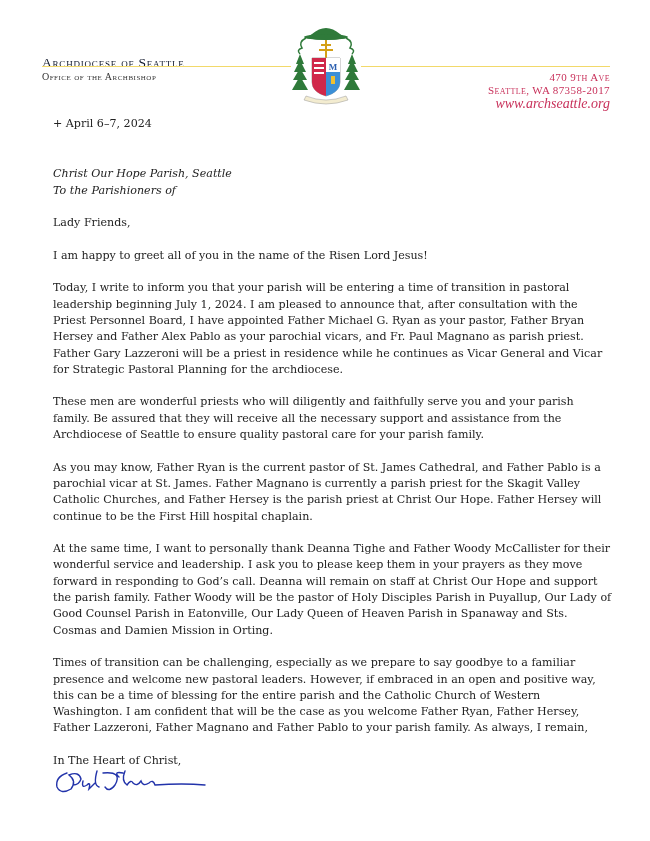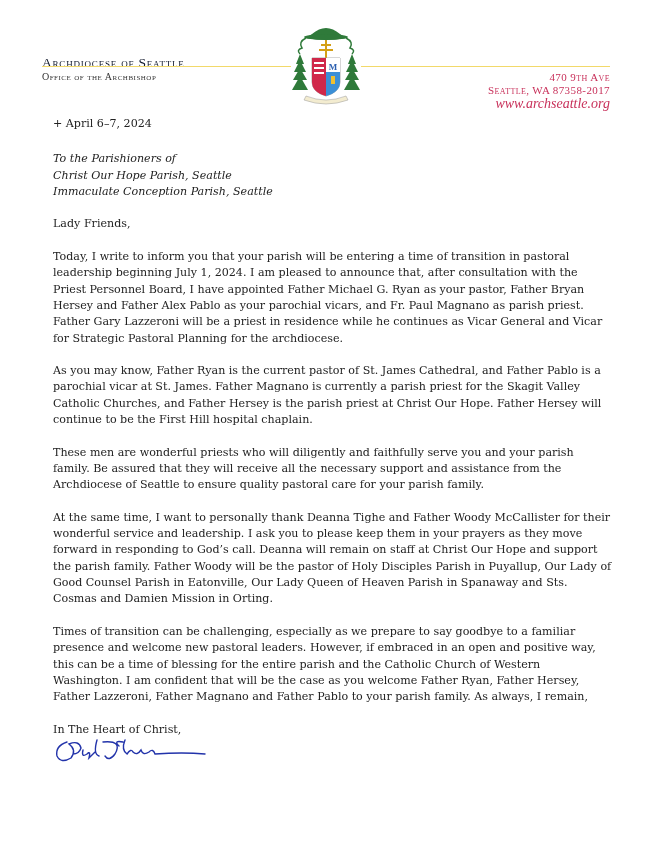--- a/index.html
+++ b/index.html
@@ -11,21 +11,21 @@
     .hdr-office { position: absolute; left: 42px; top: 71px; font-family: "Liberation Serif", serif; font-variant: small-caps; font-size: 10px; letter-spacing: 0.5px; color: #333; }
 
     .crest { position: absolute; left: 290px; top: 20px; width: 72px; height: 88px; }
 
     .addr { position: absolute; right: 40px; top: 71px; text-align: right; font-family: "Liberation Serif", serif; color: #c8305a; line-height: 13px; }
     .addr .l1, .addr .l2 { font-variant: small-caps; font-size: 11px; letter-spacing: 0.4px; }
     .addr .l3 { font-style: italic; font-size: 14px; }
 
     .letter { position: absolute; left: 53px; top: 116px; width: 560px; font-family: "DejaVu Serif", serif; font-size: 11.1px; line-height: 16.3px; color: #222; }
     .letter p { margin: 0 0 16.3px 0; }
-    .date { margin-bottom: 19px; }
+    .date { margin-bottom: 34px; }
     .recip { font-style: italic; margin-bottom: 16.3px; }
     .recip div { line-height: 16.3px; }
     .closing { margin-top: 0; }
     .sig { height: 28px; position: relative; }
     .sig svg { position: absolute; left: 0; top: -2px; }
   </style>
 </head>
 <body>
 
 <div class="hdr-org">Archdiocese of Seattle</div>
@@ -73,28 +73,28 @@
 
 <div class="addr">
   <div class="l1">470 9th Ave</div>
   <div class="l2">Seattle, WA 87358-2017</div>
   <div class="l3">www.archseattle.org</div>
 </div>
 
 <div class="letter">
   <div class="date">+ April 6–7, 2024</div>
   <div class="recip">
+    <div>Christ Our Hope Parish, Seattle</div>
     <div>To the Parishioners of</div>
-    <div>Christ Our Hope Parish, Seattle</div>
-    <div>Immaculate Conception Parish, Seattle</div>
   </div>
   <p>Lady Friends,</p>
+  <p>I am happy to greet all of you in the name of the Risen Lord Jesus!</p>
   <p>Today, I write to inform you that your parish will be entering a time of transition in pastoral leadership beginning July 1, 2024. I am pleased to announce that, after consultation with the Priest Personnel Board, I have appointed Father Michael G. Ryan as your pastor, Father Bryan Hersey and Father Alex Pablo as your parochial vicars, and Fr. Paul Magnano as parish priest. Father Gary Lazzeroni will be a priest in residence while he continues as Vicar General and Vicar for Strategic Pastoral Planning for the archdiocese.</p>
+  <p>These men are wonderful priests who will diligently and faithfully serve you and your parish family. Be assured that they will receive all the necessary support and assistance from the Archdiocese of Seattle to ensure quality pastoral care for your parish family.</p>
   <p>As you may know, Father Ryan is the current pastor of St. James Cathedral, and Father Pablo is a parochial vicar at St. James. Father Magnano is currently a parish priest for the Skagit Valley Catholic Churches, and Father Hersey is the parish priest at Christ Our Hope. Father Hersey will continue to be the First Hill hospital chaplain.</p>
-  <p>These men are wonderful priests who will diligently and faithfully serve you and your parish family. Be assured that they will receive all the necessary support and assistance from the Archdiocese of Seattle to ensure quality pastoral care for your parish family.</p>
   <p>At the same time, I want to personally thank Deanna Tighe and Father Woody McCallister for their wonderful service and leadership. I ask you to please keep them in your prayers as they move forward in responding to God’s call. Deanna will remain on staff at Christ Our Hope and support the parish family. Father Woody will be the pastor of Holy Disciples Parish in Puyallup, Our Lady of Good Counsel Parish in Eatonville, Our Lady Queen of Heaven Parish in Spanaway and Sts. Cosmas and Damien Mission in Orting.</p>
   <p>Times of transition can be challenging, especially as we prepare to say goodbye to a familiar presence and welcome new pastoral leaders. However, if embraced in an open and positive way, this can be a time of blessing for the entire parish and the Catholic Church of Western Washington. I am confident that will be the case as you welcome Father Ryan, Father Hersey, Father Lazzeroni, Father Magnano and Father Pablo to your parish family. As always, I remain,</p>
   <div class="closing">In The Heart of Christ,</div>
   <div class="sig">
     <svg width="160" height="32" viewBox="0 0 160 32">
       <path d="M14 6 Q2 10 4 20 Q8 28 18 22 Q24 14 16 8 Q26 4 28 12 Q26 18 20 18 M30 14 Q28 22 34 18 Q38 14 36 22 Q40 18 42 16 M44 4 Q40 18 46 20 M50 6 Q70 4 62 18 Q56 26 52 20 M66 10 Q60 4 70 6 M72 4 Q68 14 74 18 Q78 12 80 16 Q84 20 88 14 Q90 20 96 16 Q100 12 102 18 Q130 16 152 18" stroke="#2233aa" stroke-width="1.4" fill="none" stroke-linecap="round"></path>
     </svg>
   </div>
 
 </div>

